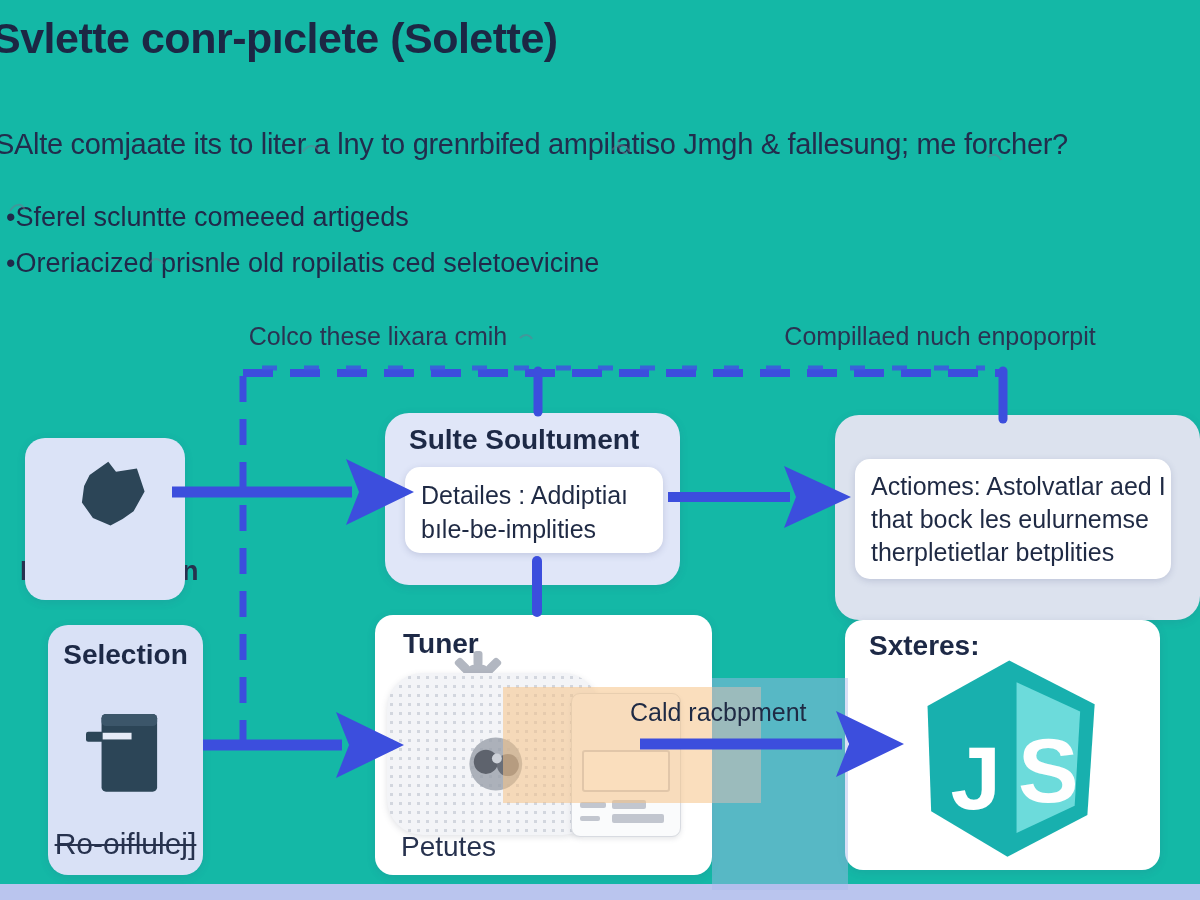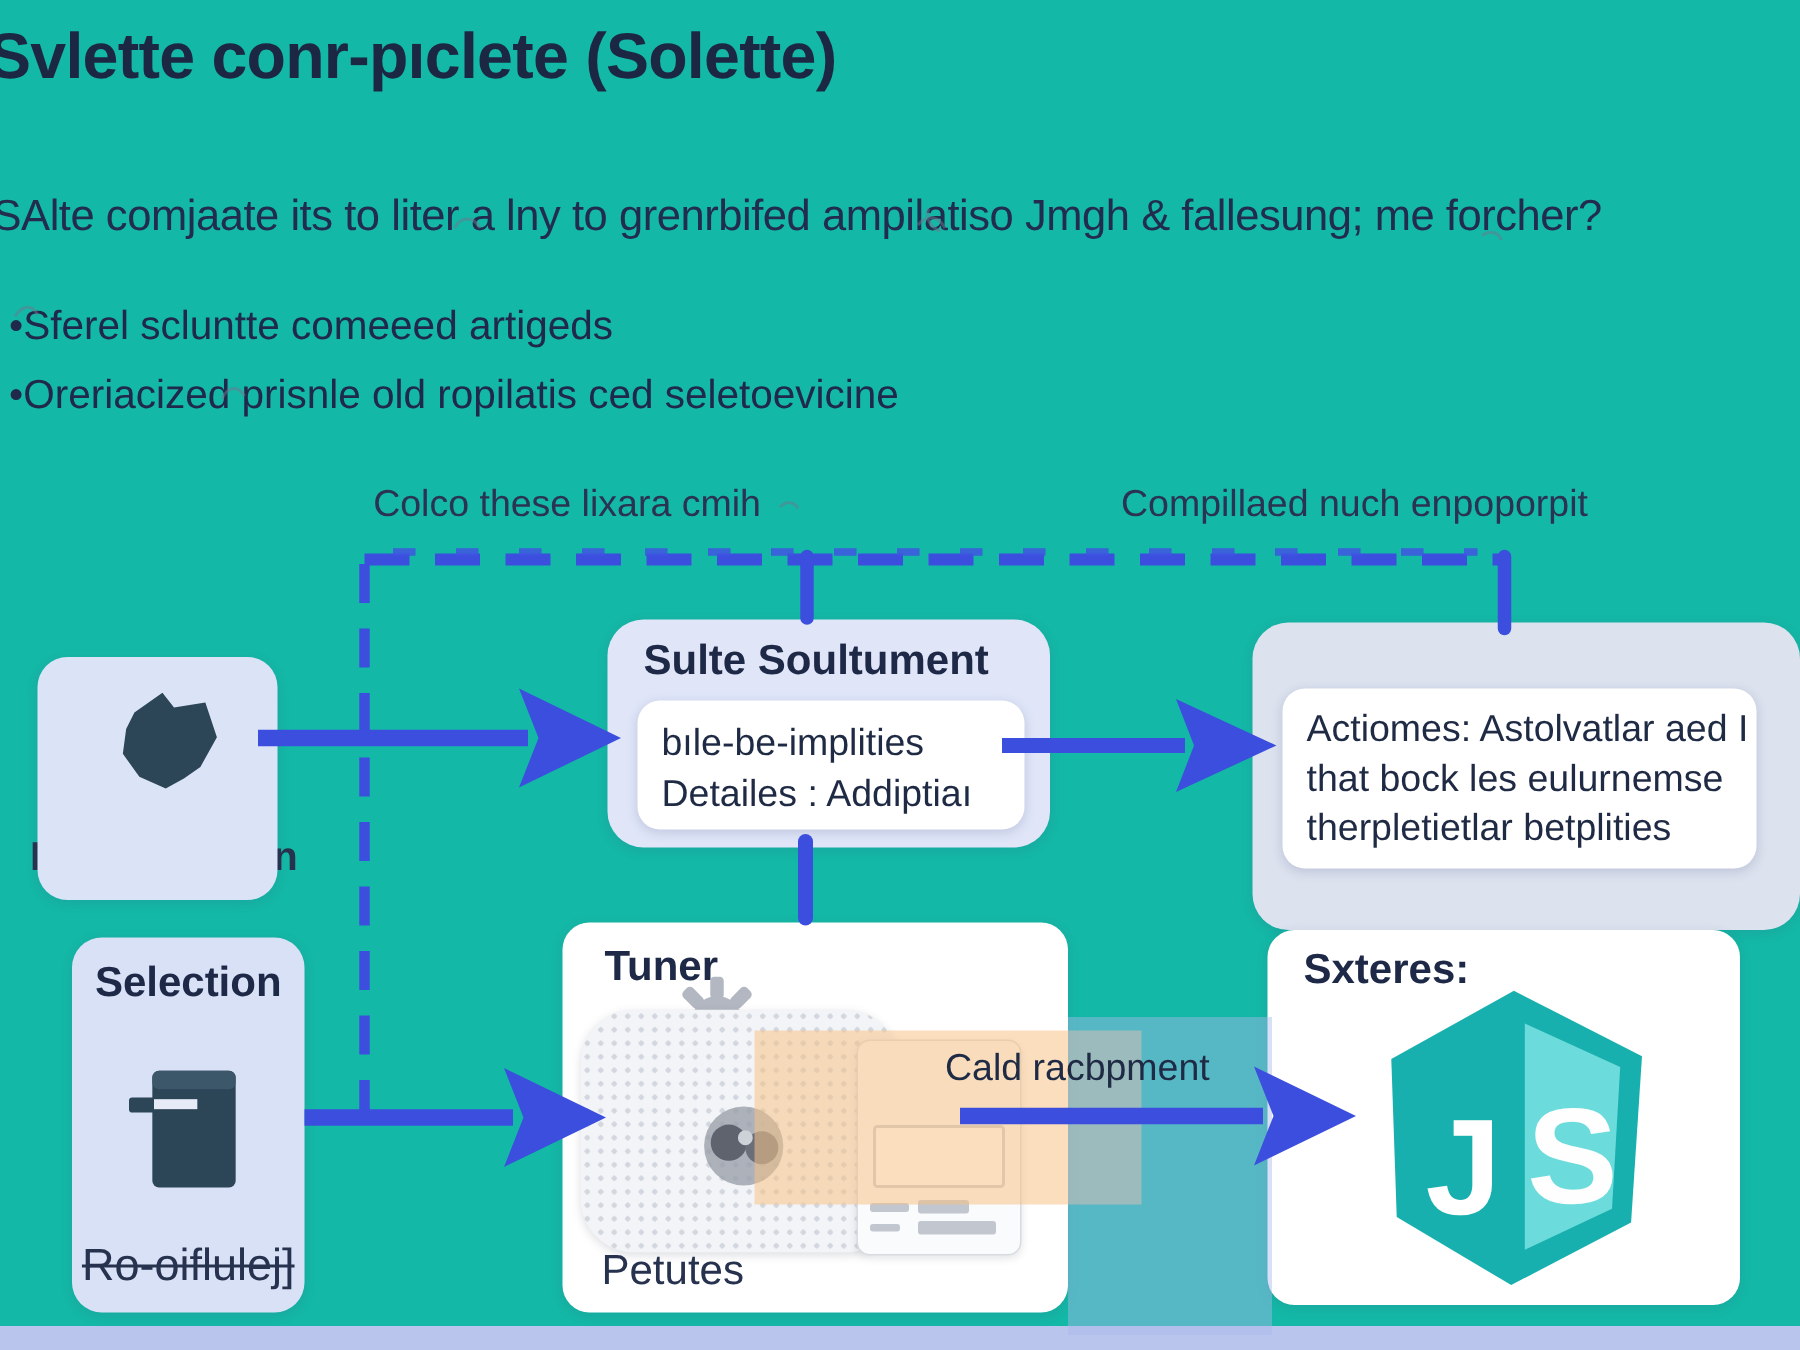--- a/index.html
+++ b/index.html
@@ -66,45 +66,45 @@
 <div id="canvas">
 
   <div class="abs slide-title">Svlette conr-pıclete (Solette)</div>
   <div class="abs question">SAlte comjaate its to liter a lny to grenrbifed ampilatiso Jmgh &amp; fallesung; me forcher?</div>
   <div class="abs bullets">
     <div class="bullet-line">•Sferel scluntte comeeed artigeds</div>
     <div class="bullet-line">•Oreriacized prisnle old ropilatis ced seletoevicine</div>
   </div>
 
   <div class="abs flow-label" style="left:232px;top:322px;width:292px;">Colco these lixara cmih</div>
-  <div class="abs flow-label" style="left:733px;top:322px;width:340px;text-align:center;">Compillaed nuch enpoporpit</div>
+  <div class="abs flow-label" style="left:770px;top:322px;width:340px;text-align:center;">Compillaed nuch enpoporpit</div>
 
   <div class="abs panel panel-light" style="left:25px;top:438px;width:160px;height:162px;">
     <svg viewBox="0 0 100 80" style="position:absolute;left:25px;top:14px;width:110px;height:90px;">
       <path d="M36,20 L53,8 L60,17 L79,14 L86,35 L76,53 L66,60 L55,66 L39,59 L29,45 L31,30 Z" fill="#2c4557"></path>
     </svg>
   </div>
   <div class="abs caption-text" style="left:20px;top:556px;width:170px;text-align:center;font-weight:600;font-size:27px;">Fire fillaburan</div>
 
   <div class="abs panel panel-light" style="left:48px;top:625px;width:155px;height:250px;background:#d9e1f6;">
     <div class="box-title" style="position:absolute;left:0;top:14px;width:155px;text-align:center;">Selection</div>
     <svg viewBox="0 0 80 90" style="position:absolute;left:33px;top:80px;width:90px;height:100px;">
       <rect x="18" y="8" width="50" height="70" rx="4" fill="#2c4557"></rect>
       <rect x="18" y="8" width="50" height="11" rx="4" fill="#3c566a"></rect>
       <rect x="4" y="24" width="17" height="9" rx="2" fill="#2c4557"></rect>
       <rect x="19" y="25" width="26" height="6" fill="#e6ebf7"></rect>
     </svg>
     <div class="caption-text strike" style="position:absolute;left:0;bottom:14px;width:155px;text-align:center;font-size:30px;">Ro-oiflulej]</div>
   </div>
 
-  <div class="abs panel panel-blue" style="left:405px;top:413px;width:295px;height:152px;">
+  <div class="abs panel panel-blue" style="left:385px;top:413px;width:295px;height:172px;">
     <div class="box-title" style="position:absolute;left:24px;top:11px;">Sulte Soultument</div>
     <div class="inner-white" style="left:20px;top:54px;width:226px;height:64px;">
+      <div>Detailes : Addiptiaı</div>
       <div>bıle-be-implities</div>
-      <div>Detailes : Addiptiaı</div>
     </div>
   </div>
 
   <div class="abs panel panel-white" style="left:375px;top:615px;width:337px;height:260px;border-radius:18px;">
     <div class="box-title" style="position:absolute;left:28px;top:13px;">Tuner</div>
     <svg viewBox="0 0 60 60" style="position:absolute;left:73px;top:36px;width:60px;height:60px;">
       <g fill="#b2b7c1">
         <rect x="25.5" y="0" width="9" height="15" rx="3"></rect>
         <rect x="25.5" y="0" width="9" height="15" rx="3" transform="rotate(45 30 30)"></rect>
         <rect x="25.5" y="0" width="9" height="15" rx="3" transform="rotate(90 30 30)"></rect>

